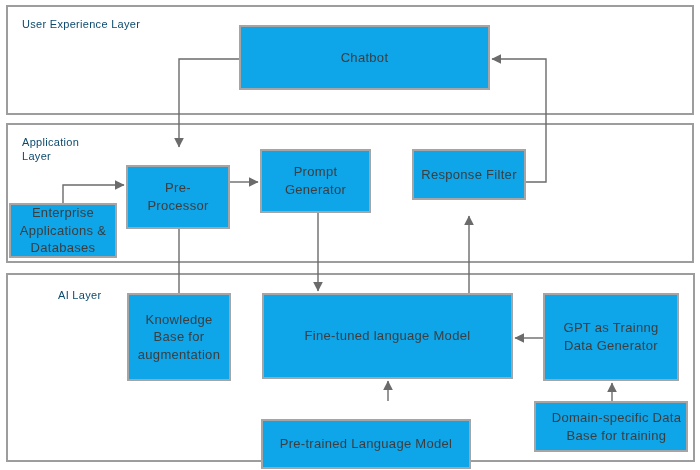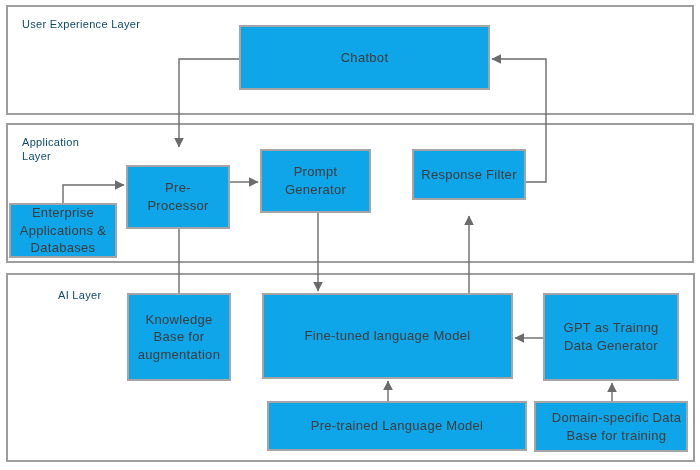--- a/index.html
+++ b/index.html
@@ -49,21 +49,21 @@
   .lbl-ai  {left:30px; top:288px;margin-left:28px;}
   
   .node-chatbot          {left:239px; top:25px;  width:251px; height:65px;}
   .node-pre-processor    {left:126px; top:149px; width:104px; height:64px;margin-top:16px;}
   .node-prompt-generator {left:260px; top:149px; width:111px; height:64px;}
   .node-response-filter  {left:412px; top:149px; width:114px; height:51px;}
   .node-enterprise       {left:9px;   top:203px; width:108px; height:55px;}
   .node-knowledge-base   {left:127px; top:293px; width:104px; height:88px;}
   .node-fine-tuned       {left:262px; top:293px; width:251px; height:86px;}
   .node-gpt-generator    {left:543px; top:293px; width:136px; height:88px;}
-  .node-pre-trained      {left:261px; top:401px; width:260px; height:50px;margin-left:6px;}
+  .node-pre-trained      {left:261px; top:419px; width:210px; height:50px;}
   .node-domain-db        {left:534px; top:401px; width:154px; height:51px;padding-left:11px;}
   
   #edges{position:absolute;left:0;top:0;width:700px;height:470px;pointer-events:none;}
   .edge{fill:none;stroke:#6b6b6b;stroke-width:1.4;}
 </style>
 </head>
 <body>
 
 <div id="canvas">
 

